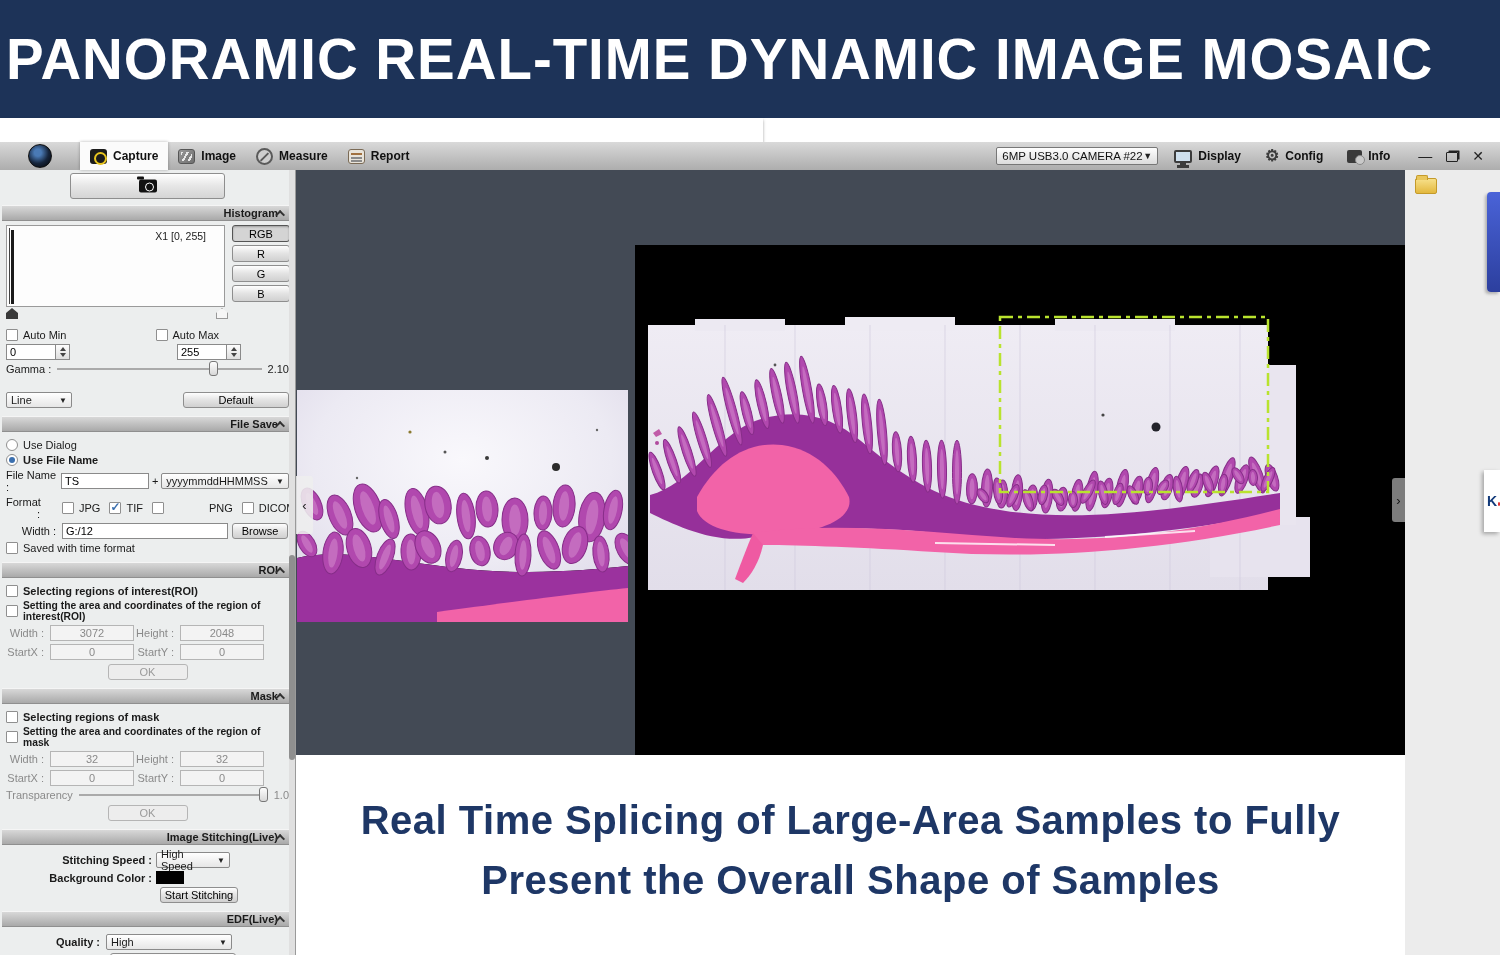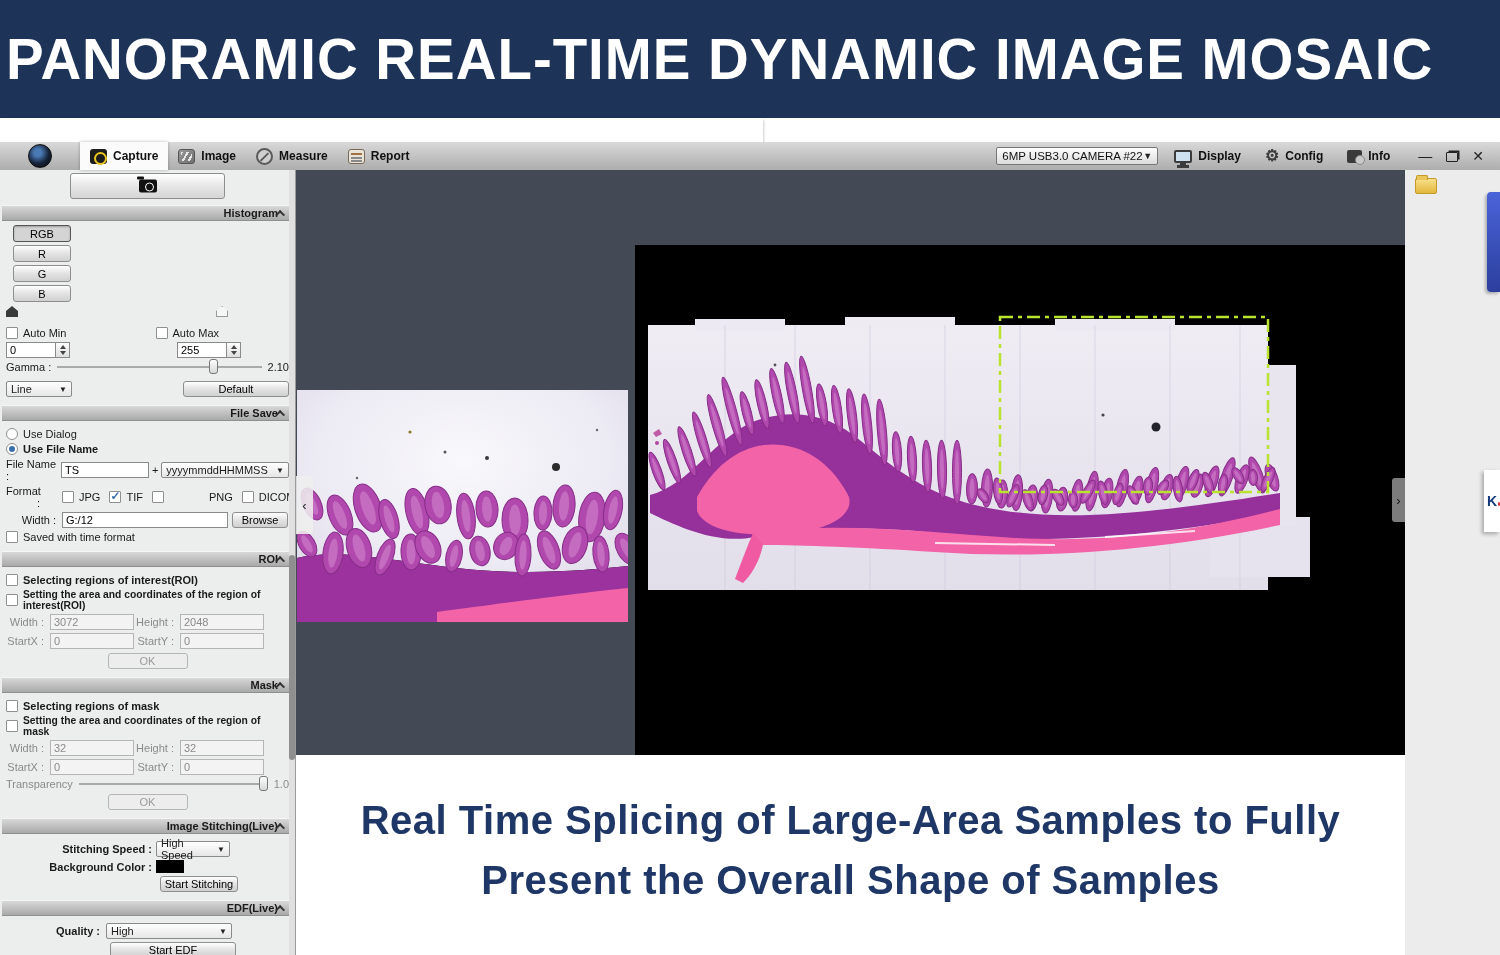--- a/index.html
+++ b/index.html
@@ -60,21 +60,21 @@
   .caret { width:7px; height:7px; border-left:2px solid #333; border-top:2px solid #333; transform:rotate(45deg) translateY(2px); }
   .panel-body { padding:4px 6px 5px 6px; }
 
   .row { display:flex; align-items:center; margin:3px 0; }
   .cb { flex:none; width:12px; height:12px; border:1px solid #8f8f8f; background:#fff; margin-right:5px; position:relative; border-radius:1px; }
   .cb.checked::after { content:"✓"; position:absolute; left:0px; top:-3px; color:var(--check-blue); font-size:12px; font-weight:700; }
   .radio { flex:none; width:12px; height:12px; border:1px solid #8f8f8f; border-radius:50%; background:#fff; margin-right:5px; position:relative; }
   .radio.selected::after { content:""; position:absolute; left:2px; top:2px; width:6px; height:6px; border-radius:50%; background:var(--check-blue); }
 
   .tinput { height:16px; border:1px solid #8a8a8a; background:#fff; font-size:11px; font-family:"Liberation Sans",sans-serif; padding:0 3px; }
-  .tinput:disabled { background:#f3f3f3; color:#8a8a8a; border-color:#b5b5b5; }
+  .tinput:disabled { background:#f3f3f3; color:#8a8a8a; border-color:#b5b5b5;text-align:center; }
   .spin { display:inline-flex; flex-direction:column; justify-content:center; gap:2px; width:14px; height:16px; border:1px solid #8a8a8a; border-left:none; background:linear-gradient(#fdfdfd,#dedede); align-items:center; }
   .spin i { width:0; height:0; border-left:3px solid transparent; border-right:3px solid transparent; }
   .spin .up { border-bottom:4px solid #444; }
   .spin .dn { border-top:4px solid #444; }
 
   .btn { display:inline-flex; align-items:center; justify-content:center; background:linear-gradient(#fefefe,#e3e3e3 50%,#d0d0d0); border:1px solid #8e8e8e; border-radius:3px; font-size:11px; cursor:pointer; height:16px; }
   .btn.disabled { color:#9a9a9a; border-color:#b5b5b5; background:#ededed; }
   .chanbtn { width:58px; height:17px; margin-bottom:3px; }
   .chanbtn.pressed { background:#d4d4d4; border:1px solid #555; box-shadow:inset 0 1px 2px rgba(0,0,0,.25); }
 
@@ -178,20 +178,25 @@
 
       <button class="cap-btn">
           <span class="cam-glyph"></span>
         </button>
 
       <div class="panel-header">
         <span>Histogram</span>
         <span class="caret"></span>
       </div>
       <div class="hist-wrap">
+        <div class="hist-plot">
+          <div class="hist-axis"></div>
+          <div class="hist-spike"></div>
+          <div class="hist-label">X1 [0, 255]</div>
+        </div>
         <div class="chan-col">
           <button class="btn chanbtn pressed">RGB</button>
           <button class="btn chanbtn">R</button>
           <button class="btn chanbtn">G</button>
           <button class="btn chanbtn">B</button>
         </div>
       </div>
       <div class="hist-sliders">
         <span class="handle dark"></span>
         <span class="handle light"></span>
@@ -223,21 +228,21 @@
               </span>
             </span>
         </div>
         <div class="row">
           <span class="lab">Gamma :</span>
           <span class="slider-track">
               <span class="slider-handle" style="left:152px;"></span>
             </span>
           <span class="lab">2.10</span>
         </div>
-        <div class="row" style="justify-content:space-between;margin-top:8px;align-items:flex-end;">
+        <div class="row" style="justify-content:space-between;margin-top:17px;align-items:flex-end;">
           <span class="dd" style="width:66px;">
               <span>Line</span>
               <span class="arrow">▼</span>
             </span>
           <button class="btn" style="width:106px;">Default</button>
         </div>
       </div>
 
       <div class="panel-header">
         <span>File Save</span>

